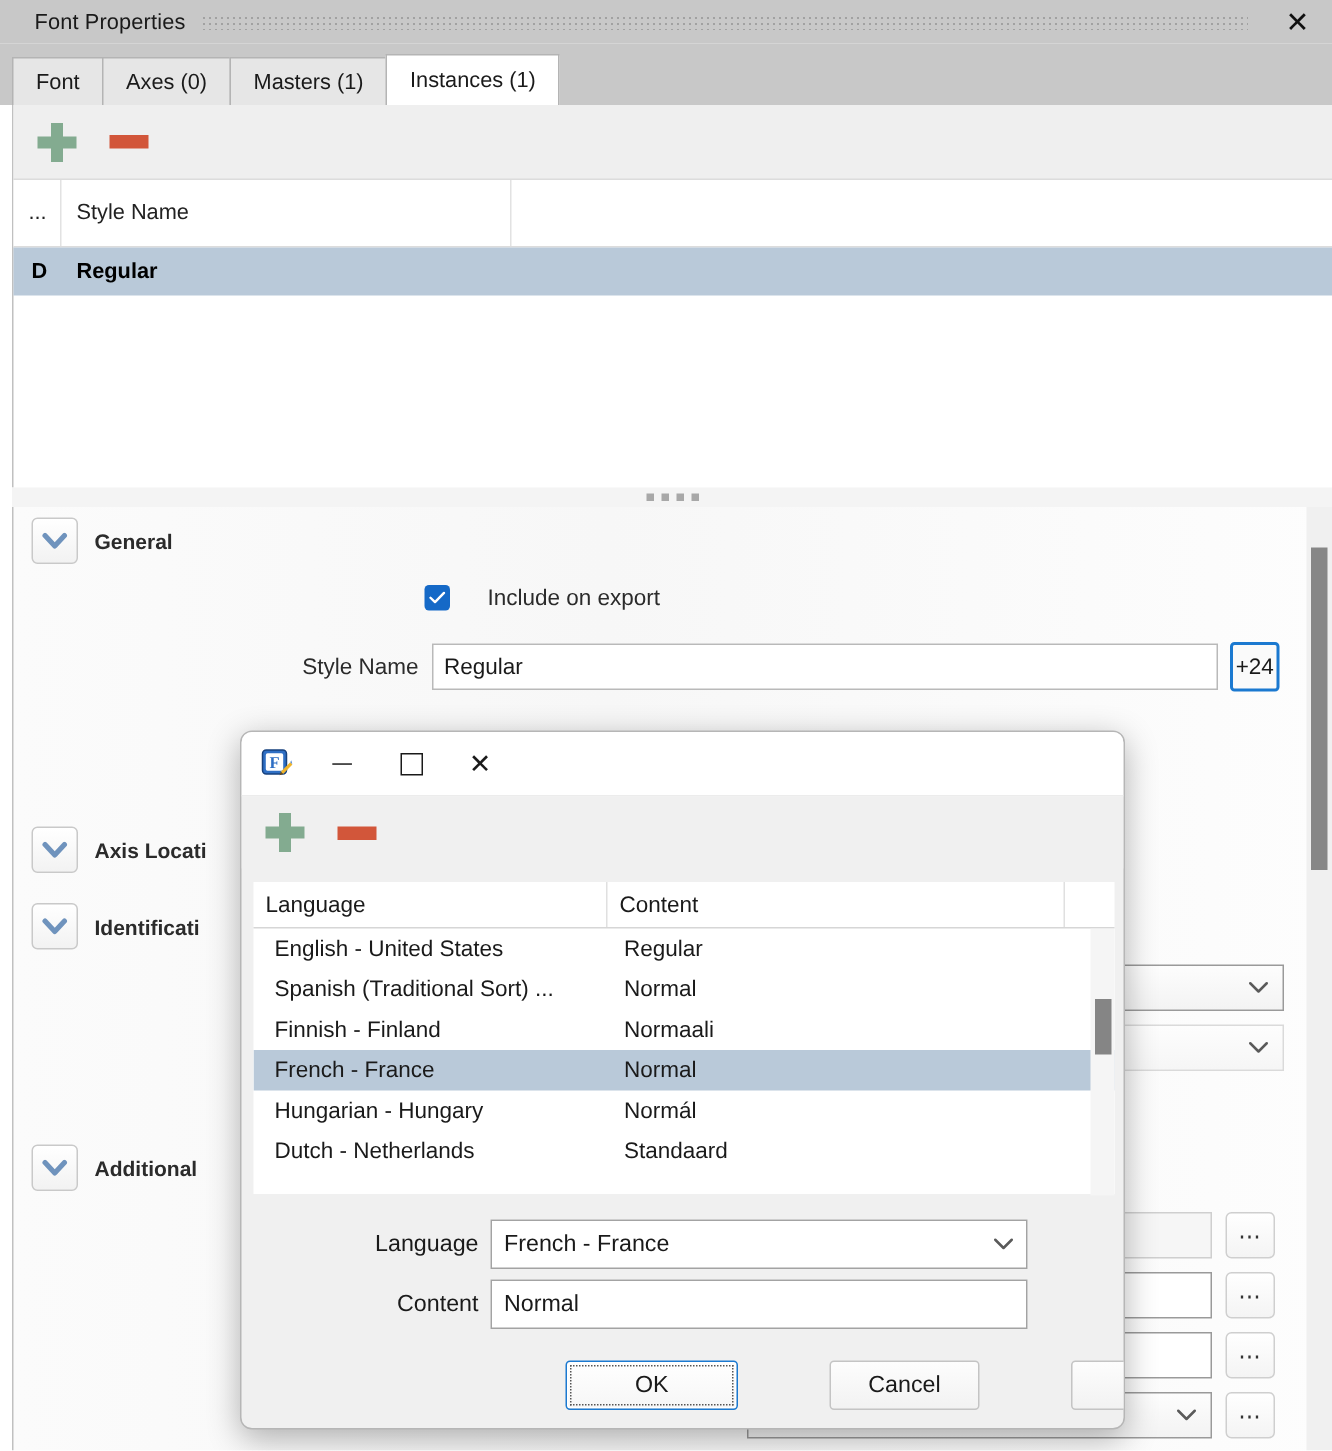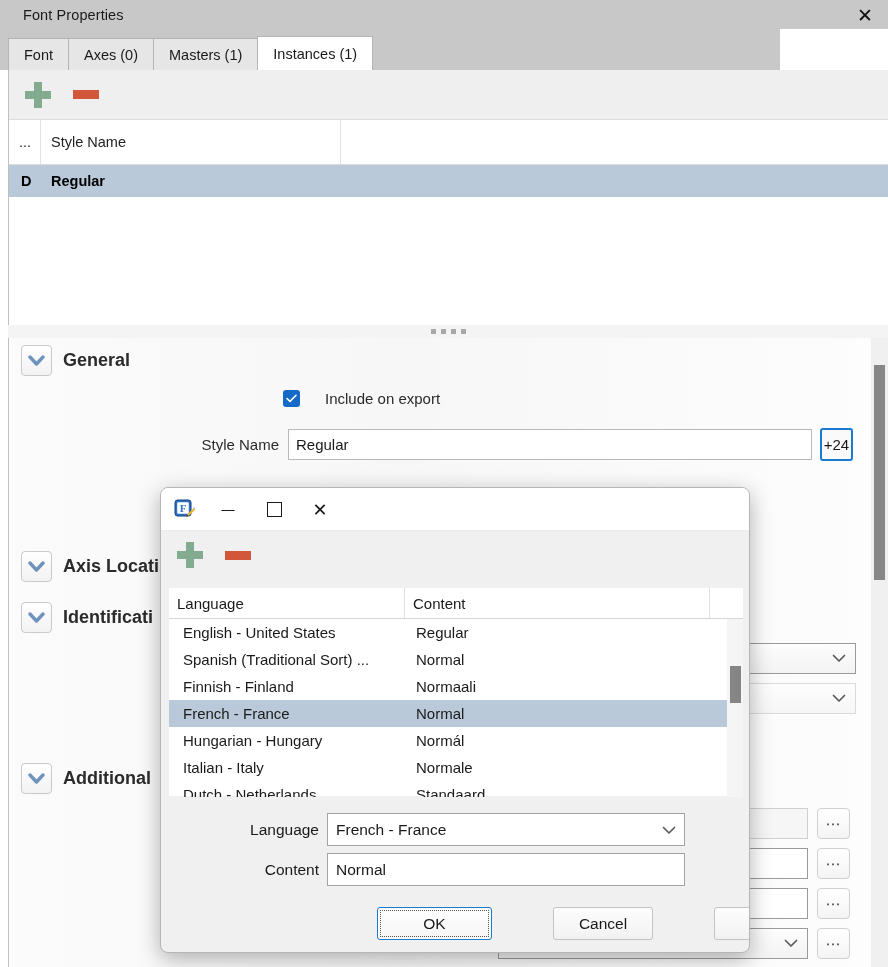--- a/index.html
+++ b/index.html
@@ -29,21 +29,21 @@
     background-size: 4px 4px;
     opacity: .85;
   }
   .win-close {
     width: 46px; height: 29px; display: flex; align-items: center; justify-content: center;
     font-size: 19px; color: #101010; cursor: pointer; font-family: "DejaVu Sans", sans-serif;
   }
 
   
   .tabstrip {
-    position: absolute; left: 0; top: 29px; width: 780px; height: 41px;
+    position: absolute; left: 0; top: 29px; width: 888px; height: 41px;
     background: #c8c8c8;
     display: flex; align-items: flex-end;
     padding-left: 8px; box-sizing: border-box;
   }
   .tab {
     height: 32px; padding: 0 15px;
     display: flex; align-items: center;
     background: #e6e6e6;
     border: 1px solid #b4b4b4;
     border-bottom: none;
@@ -120,21 +120,21 @@
   .sec-header {
     position: absolute; display: flex; align-items: center; gap: 11px;
   }
   .chev {
     width: 29px; height: 29px; border: 1px solid #c9c9c9; border-radius: 4px;
     background: linear-gradient(#ffffff, #f2f2f2);
     display: flex; align-items: center; justify-content: center;
     cursor: pointer;
   }
   .chev svg { display: block; }
-  .sec-title { font-size: 18px; font-weight: bold; color: #2b2b2b; text-align: right; }
+  .sec-title { font-size: 14px; font-weight: bold; color: #2b2b2b; text-align: right; }
 
   .row { position: absolute; display: flex; align-items: center; }
   .lbl { font-size: 15px; color: #2b2b2b; text-align: right; }
 
   .cbx {
     width: 17px; height: 17px; border-radius: 3px; background: #1569c7;
     display: flex; align-items: center; justify-content: center; cursor: pointer;
   }
   .cbx svg { display: block; }
 
@@ -450,24 +450,20 @@
         </div>
         <div class="dl-row sel">
           <div class="dl-c1">French - France</div>
           <div class="dl-c2">Normal</div>
         </div>
         <div class="dl-row">
           <div class="dl-c1">Hungarian - Hungary</div>
           <div class="dl-c2">Normál</div>
         </div>
         <div class="dl-row">
-          <div class="dl-c1">Italian - Italy</div>
-          <div class="dl-c2">Normale</div>
-        </div>
-        <div class="dl-row">
           <div class="dl-c1">Dutch - Netherlands</div>
           <div class="dl-c2">Standaard</div>
         </div>
         <div class="dl-scroll">
           <div class="thumb"></div>
         </div>
       </div>
     </div>
 
     <div class="dlg-field-row" style="left:48px; top:325px;">

